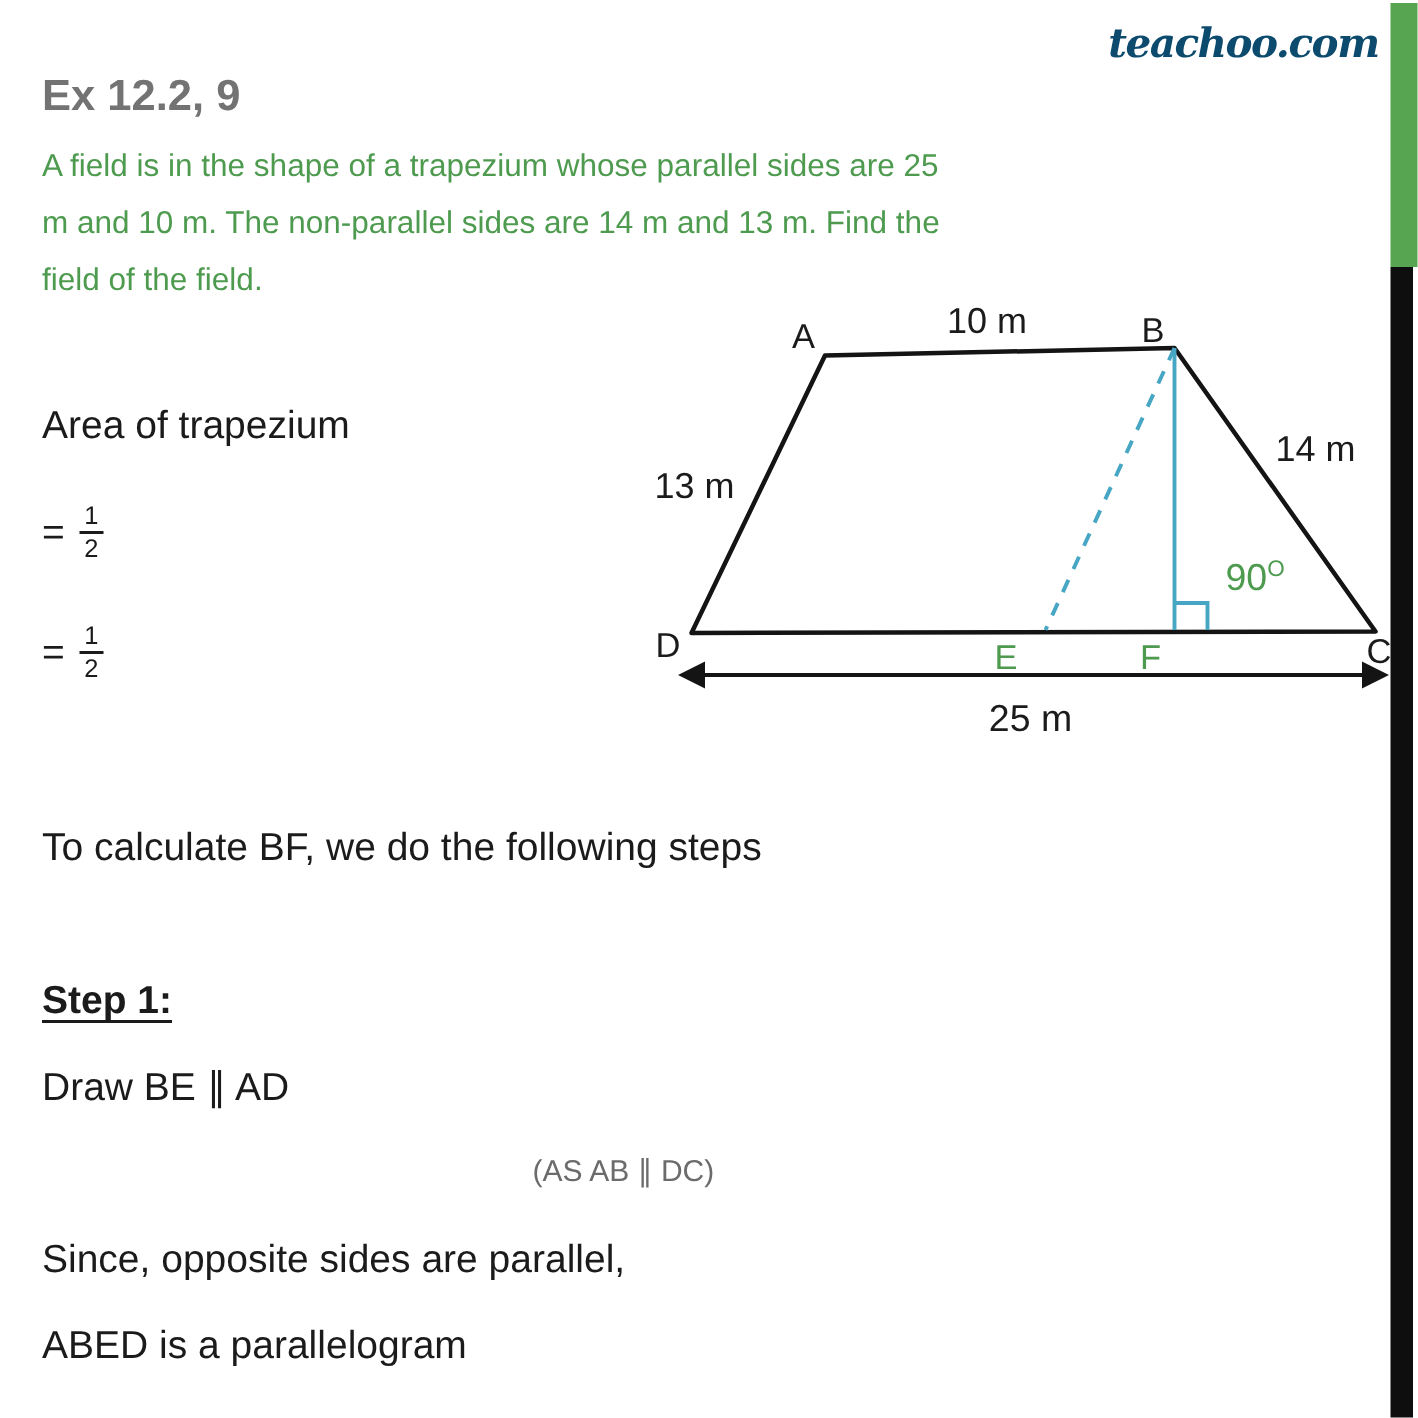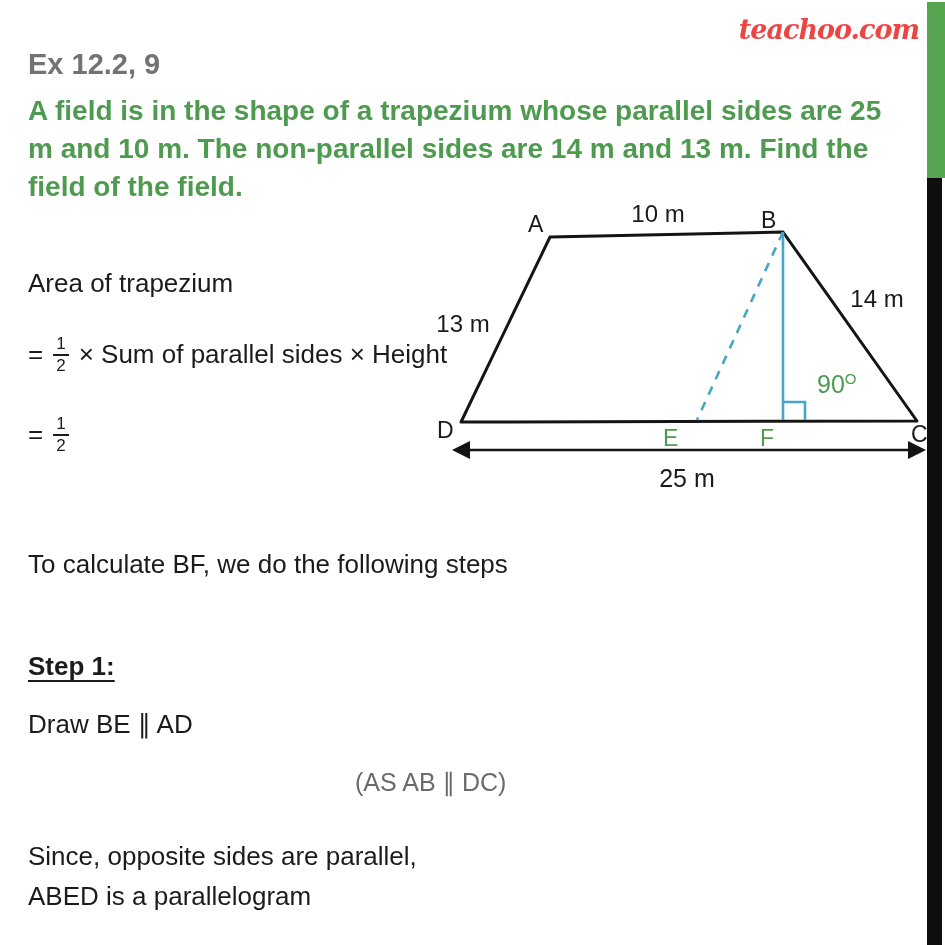--- a/index.html
+++ b/index.html
@@ -3,50 +3,50 @@
 <meta charset="utf-8">
 <style>
   html,body{margin:0;padding:0;background:#ffffff;}
   body{width:945px;height:945px;position:relative;overflow:hidden;
        font-family:"Liberation Sans",sans-serif;color:#1b1b1b;}
 
   .abs{position:absolute;}
 
   
   .logo{top:14px;right:26px;font-family:"DejaVu Serif",serif;
-        font-style:italic;font-weight:700;font-size:27px;color:#ef4444;
+        font-style:italic;font-weight:700;font-size:27px;color:#0c4a6e;
         letter-spacing:-1px;}
 
   
   .bar-green{left:927px;top:2px;width:18px;height:176px;background:#57a551;}
   .bar-black{left:927px;top:178px;width:15px;height:767px;background:#0e0e0e;}
 
   
   .exercise{left:28px;top:48px;font-size:29px;font-weight:700;color:#737373;white-space:nowrap;}
-  .problem{left:28px;top:92px;color:#4e9b50;font-size:28px;font-weight:700;line-height:38px;}
+  .problem{left:28px;top:92px;color:#4e9b50;font-size:21px;font-weight:400;line-height:38px;}
   .problem div{white-space:nowrap;}
 
   
   .body-line{font-size:26px;white-space:nowrap;color:#1b1b1b;}
   .area-label{left:28px;top:268px;text-align:right;}
   .formula{left:28px;display:flex;align-items:center;gap:10px;font-size:26px;white-space:nowrap;}
   .formula1{top:334px;}
   .formula2{top:414px;}
   .frac{display:inline-flex;flex-direction:column;align-items:center;
         font-size:17px;line-height:1.15;font-weight:500;}
   .frac .den{border-top:2px solid #1b1b1b;padding:0 3px;}
   .frac .num{padding:0 3px;}
 
   .intro{left:28px;top:549px;}
   .step-label{left:28px;top:651px;font-weight:700;text-decoration:underline;
               text-decoration-thickness:2px;text-underline-offset:5px;}
   .line-draw{left:28px;top:709px;text-align:right;}
   .line-note{left:28px;top:766px;width:600px;}
-  .note-reason{position:absolute;left:327px;top:2px;color:#6b6b6b;font-size:25px;}
-  .line-since{left:28px;top:824px;margin-top:17px;}
+  .note-reason{position:absolute;left:327px;top:2px;color:#6b6b6b;font-size:20px;}
+  .line-since{left:28px;top:824px;}
   .line-concl{left:28px;top:881px;}
 
   
   .diagram{left:430px;top:195px;width:512px;height:300px;}
   svg text{font-family:"Liberation Sans",sans-serif;}
 </style>
 </head>
 <body>
 
 <div class="abs logo">teachoo.com</div>
@@ -63,21 +63,20 @@
 </div>
 
 <div class="abs body-line area-label">Area of trapezium</div>
 
 <div class="abs formula formula1">
   <span>=</span>
   <span class="frac">
     <span class="num">1</span>
     <span class="den">2</span>
   </span>
-  <span>× Sum of parallel sides × Height</span>
 </div>
 
 <div class="abs formula formula2">
   <span>=</span>
   <span class="frac">
     <span class="num">1</span>
     <span class="den">2</span>
   </span>
 </div>
 

